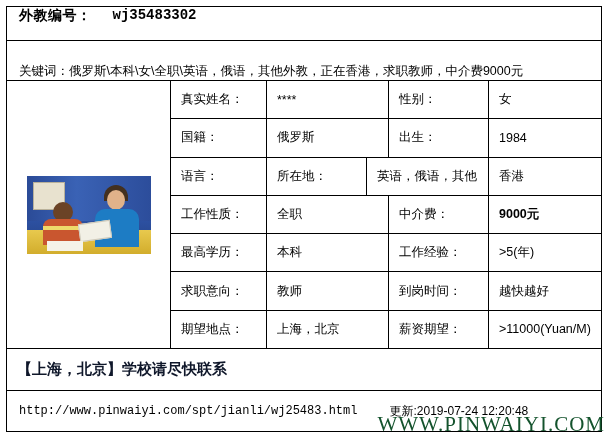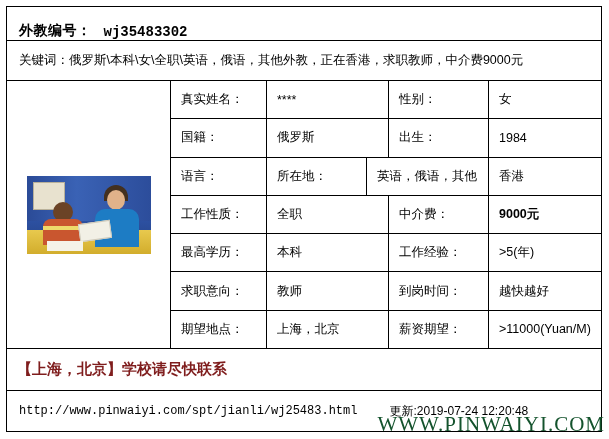--- a/index.html
+++ b/index.html
@@ -21,42 +21,43 @@
     width: 596px;
     height: 426px;
     border: 1px solid #000;
     box-sizing: border-box;
     background: #fff;
   }
   .row-header {
     height: 34px;
     border-bottom: 1px solid #000;
     display: flex;
-    align-items: flex-end;
+    align-items: flex-start;
     padding-left: 12px;
     box-sizing: border-box;
+    gap: 9px;
   }
   .hdr-label {
     font-size: 14px;
     font-weight: bold;
     color: #000;
     letter-spacing: 0.5px;
   }
   .hdr-value {
     font-size: 14px;
     font-weight: bold;
     font-family: "Liberation Mono", monospace;
     margin-left: 12px;
     color: #000;
   }
   .row-keywords {
     height: 40px;
     border-bottom: 1px solid #000;
     display: flex;
-    align-items: center;
+    align-items: flex-end;
     padding-left: 12px;
     padding-right: 8px;
     box-sizing: border-box;
   }
   .kw-text {
     font-size: 12.5px;
     color: #000;
     white-space: nowrap;
   }
   #mid {
@@ -180,21 +181,21 @@
     height: 42px;
     border-bottom: 1px solid #000;
     display: flex;
     align-items: center;
     padding-left: 10px;
     box-sizing: border-box;
   }
   .note-text {
     font-size: 15px;
     font-weight: bold;
-    color: #7f1d1d;
+    color: #0f172a;
   }
   .row-footer {
     height: 40px;
     display: flex;
     align-items: center;
     padding-left: 12px;
     box-sizing: border-box;
   }
   .url {
     font-family: "Liberation Mono", monospace;

